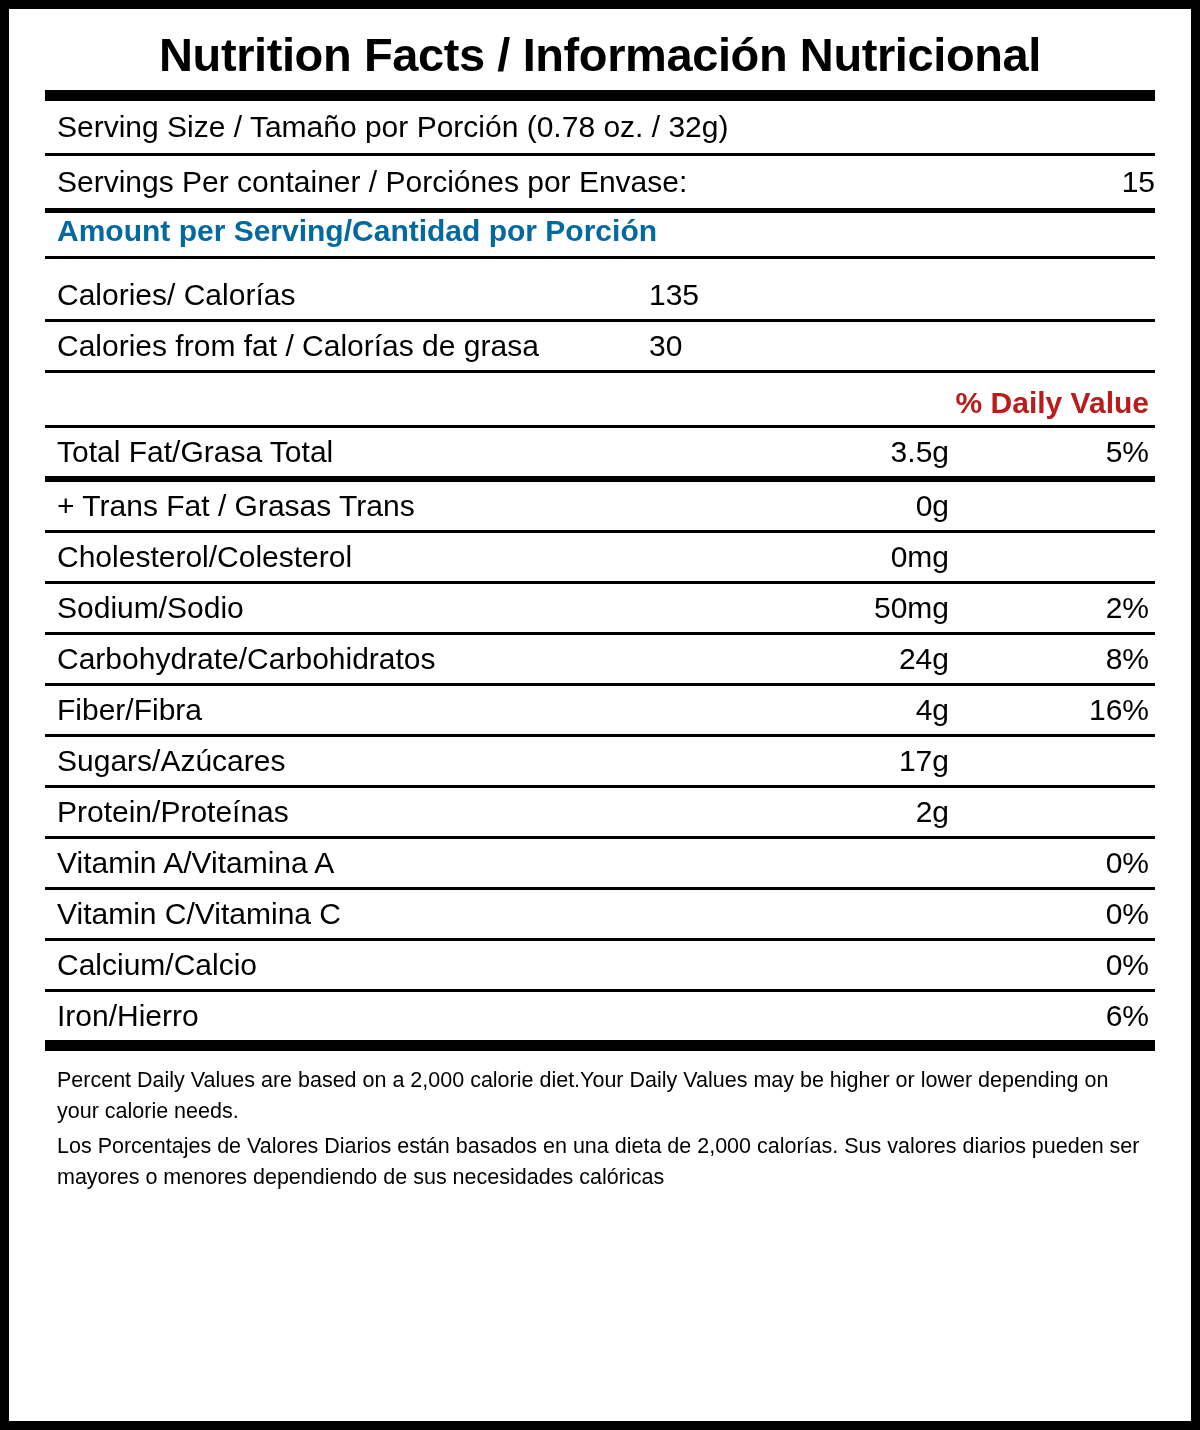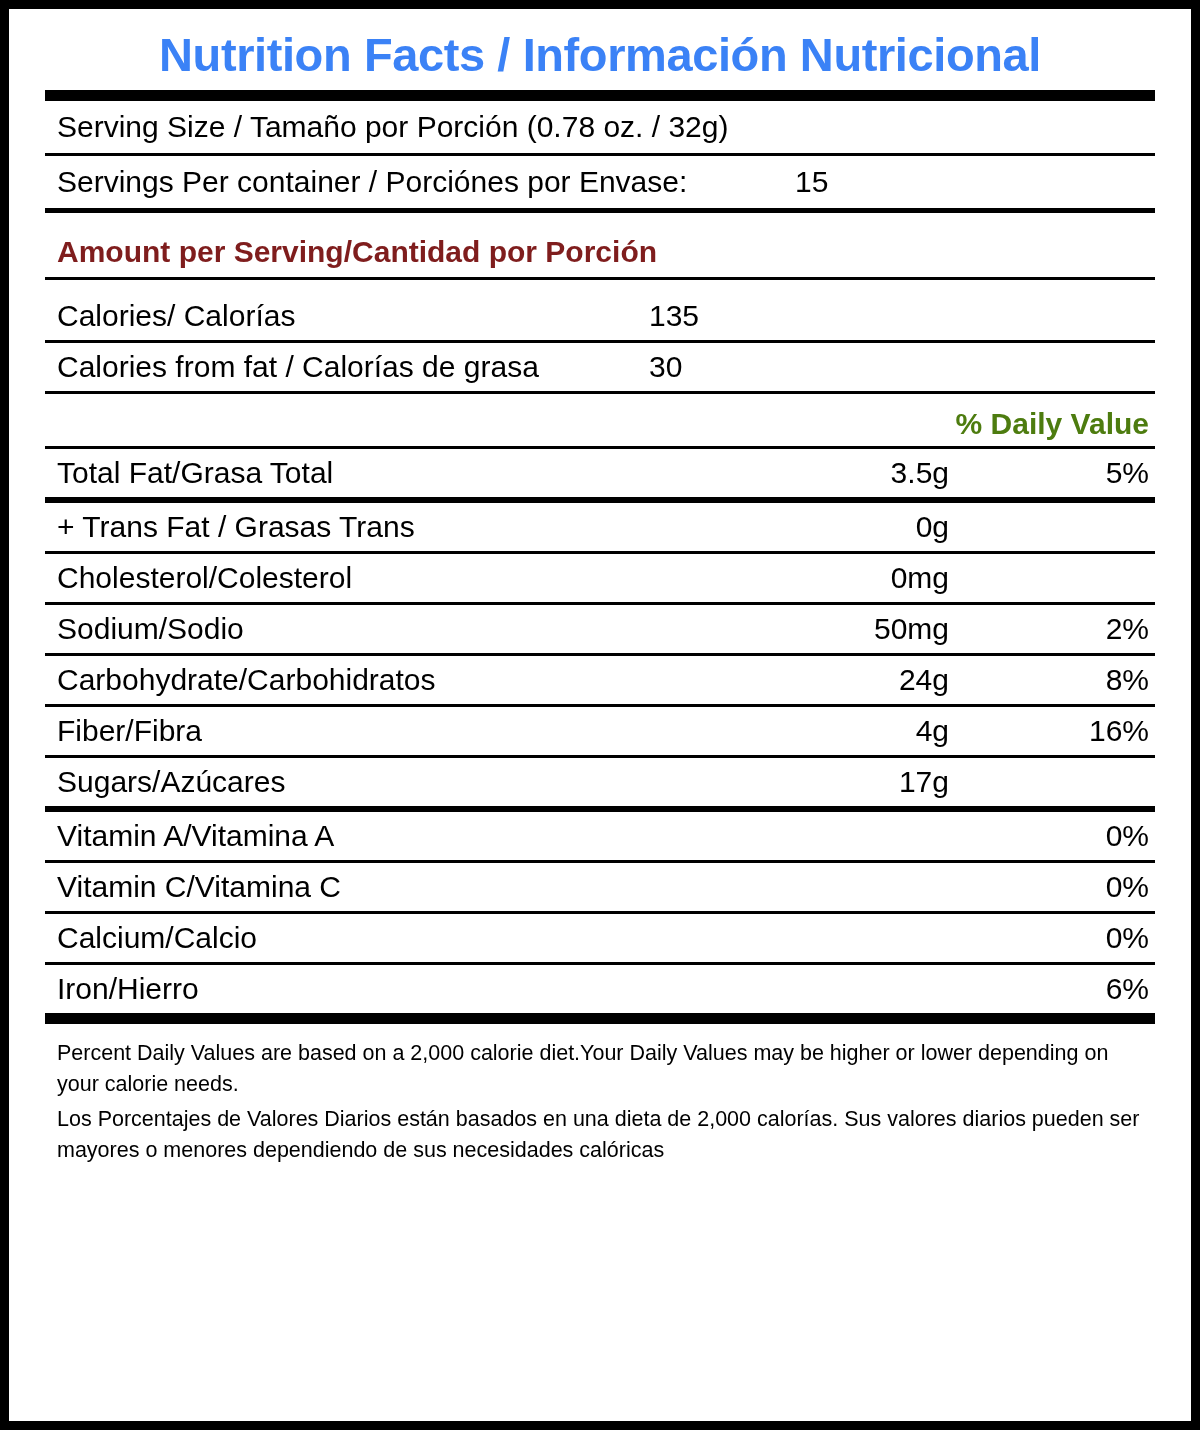--- a/index.html
+++ b/index.html
@@ -28,21 +28,21 @@
     bottom: 12px;
   }
 
   
   .title {
     font-size: 47px;
     font-weight: bold;
     text-align: center;
     line-height: 1.18;
     letter-spacing: -0.4px;
-    color: #3b82f6;
+    color: #000000;
     padding: 6px 0 8px 0;
     white-space: nowrap;
   }
 
   
   .rule-thick {
     height: 11px;
     background: #000;
     width: 100%;
   }
@@ -97,30 +97,30 @@
   .serving-row .name {
     padding: 11px 0 11px 12px;
   }
   .serving-row .amt {
     width: 360px;
     flex: 0 0 360px;
     text-align: left;
     padding-left: 0;
   }
   .serving-row .amt.center {
-    text-align: left;
+    text-align: right;
     padding-left: 60px;
   }
 
   .amount-header {
     font-size: 30px;
     font-weight: bold;
-    padding: 24px 0 10px 12px;
-    line-height: 1.0;
-    color: #7f1d1d;
+    padding: 3px 0 10px 12px;
+    line-height: 1.0;
+    color: #0369a1;
   }
 
   .cal-row .amt {
     width: 330px;
     flex: 0 0 330px;
     text-align: left;
     padding-left: 70px;
     margin-top: 12px;
   }
   .cal-row .dv {
@@ -136,21 +136,21 @@
   .calfat-row .dv {
     width: 170px;
     flex: 0 0 170px;
   }
 
   
   .dv-head {
     text-align: right;
     font-size: 30px;
     font-weight: bold;
-    color: #4d7c0f;
+    color: #b91c1c;
     padding: 8px 6px 0 0;
     line-height: 1.45;
   }
   .dv-head .line2 {
     padding-bottom: 10px;
   }
 
   
   .footnote {
     font-size: 21.5px;
@@ -241,20 +241,25 @@
           <div class="amt">4g</div>
           <div class="dv">16%</div>
         </div>
         <div class="rule-thin"></div>
         <div class="row">
           <div class="name">Sugars/Azúcares</div>
           <div class="amt">17g</div>
           <div class="dv"></div>
         </div>
         <div class="rule-thin"></div>
+        <div class="row">
+          <div class="name">Protein/Proteínas</div>
+          <div class="amt">2g</div>
+          <div class="dv"></div>
+        </div>
         <div class="rule-thin"></div>
         <div class="row">
           <div class="name">Vitamin A/Vitamina A</div>
           <div class="amt"></div>
           <div class="dv">0%</div>
         </div>
         <div class="rule-thin"></div>
         <div class="row">
           <div class="name">Vitamin C/Vitamina C</div>
           <div class="amt"></div>

